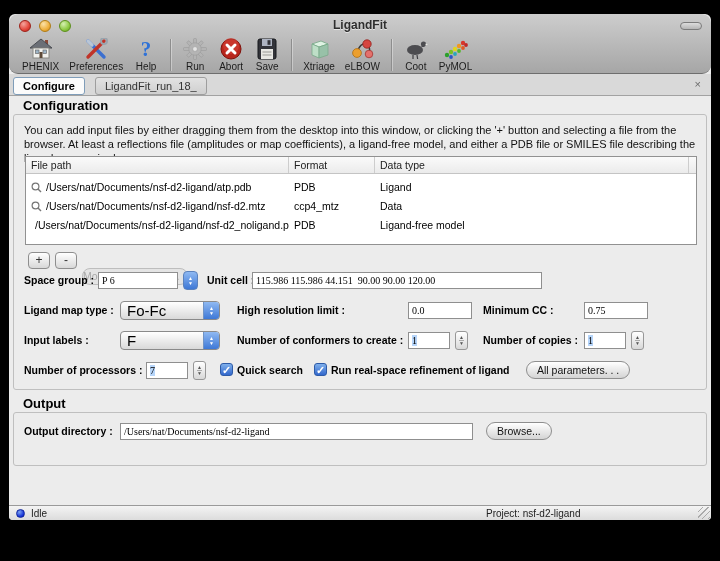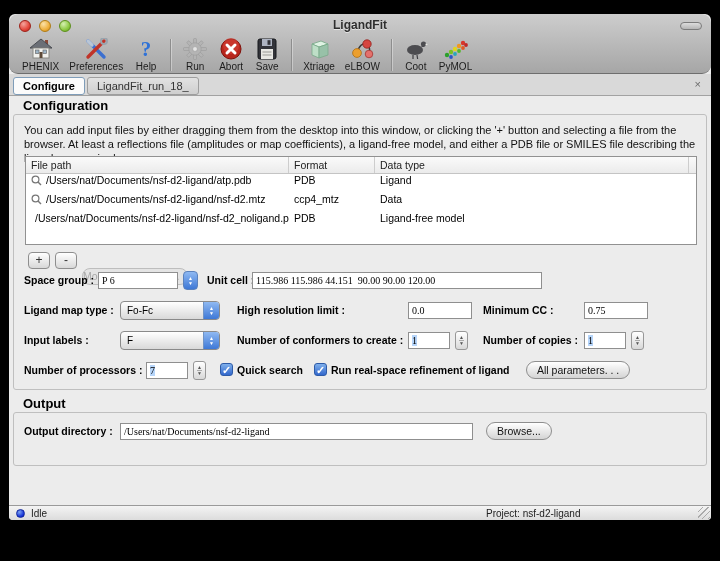--- a/index.html
+++ b/index.html
@@ -28,21 +28,21 @@
   .toolbar { display:flex; align-items:flex-start; height:37px; padding:1px 0 0 8px; }
   .tbitem { display:flex; flex-direction:column; align-items:center; gap:0;
             padding:0 5px; cursor:default; }
   .tbicon { width:26px; height:24px; display:flex; align-items:center; justify-content:center; }
   .tblabel { font-size:10px; color:#1c1c1c; line-height:11px; white-space:nowrap; }
   .tbsep { width:1px; height:32px; background:#8d8d8d; margin:2px 6px 0 6px;
            box-shadow:1px 0 0 rgba(255,255,255,.35); }
 
   
   .tabbar { position:relative; height:22px; background:#d9d9d9;
-            border-bottom:1px solid #a2a2a2; padding:3px 0 0 4px; display:flex; gap:2px; }
+            border-bottom:1px solid #a2a2a2; padding:3px 0 0 4px; display:flex; gap:10px; }
   .tab { height:18px; padding:0 9px; font-size:11px; line-height:17px; color:#333;
          background:linear-gradient(#e2e2e2,#cfcfcf); border:1px solid #9e9e9e;
          border-radius:3px; }
   .tab.selected { background:#fbfbfb; border:1px solid #7f9db9; font-weight:bold; color:#000; }
   .tabclose { position:absolute; right:10px; top:5px; font-size:11px; color:#6b6b6b;
               line-height:11px; }
 
   
   .content { position:relative; height:409px; background:#ececec; }
   .section-label { position:absolute; left:14px; font-size:13px; font-weight:bold; color:#000; }
@@ -55,21 +55,21 @@
 
   .instructions { position:absolute; left:10px; top:8px; width:676px;
                   font-size:11px; color:#111; line-height:14px; }
 
   
   .filetable { position:absolute; left:11px; top:41px; width:672px; height:89px;
                background:#fff; border:1px solid #919191; font-size:10.5px; }
   .ft-header { display:flex; height:17px; background:linear-gradient(#fafafa,#ebebeb);
                border-bottom:1px solid #c4c4c4; color:#222; }
   .ft-header > div { padding:2px 0 0 5px; border-right:1px solid #cdcdcd; overflow:hidden; white-space:nowrap; }
-  .ft-row { display:flex; height:19px; align-items:flex-start; color:#000; }
+  .ft-row { display:flex; height:19px; align-items:flex-end; color:#000; }
   .ft-row > div { padding-left:5px; overflow:hidden; white-space:nowrap; }
   .c-path { width:263px; } .c-fmt { width:86px; } .c-type { width:314px; } .c-gut { width:7px; border-right:none !important; }
   .pathcell { display:flex; align-items:center; gap:4px; }
 
   
   .smallbtn { position:absolute; top:137px; height:17px; border:1px solid #8e8e8e; border-radius:4px;
               background:linear-gradient(#ffffff,#d8d8d8); font-size:12px; line-height:14px;
               text-align:center; color:#333; }
   .btn-add { left:14px; width:22px; } .btn-del { left:41px; width:22px; }
   .btn-modify { position:absolute; top:137px; left:68px; width:106px; height:17px;
@@ -80,21 +80,21 @@
   .r-sg { top:156px; } .r-map { top:186px; } .r-inp { top:216px; } .r-proc { top:246px; }
   .flabel { position:absolute; font-size:10.5px; font-weight:bold; color:#000;
             line-height:19px; white-space:nowrap; }
   .tfield { position:absolute; height:17px; top:1px; background:#fff; border:1px solid #8f8f8f;
             font-size:10px; padding:2px 3px 0 3px; overflow:hidden; white-space:pre;
             font-family:Liberation Serif, serif; }
   .hl { background:#b6d5fa; }
 
   .combo { position:absolute; top:0; height:19px; border:1px solid #8a8a8a; border-radius:4px;
            background:linear-gradient(#ffffff,#d9d9d9); display:flex; }
-  .combo .ctext { flex:1; font-size:10px; line-height:17px; padding-left:6px; color:#000; white-space:nowrap; overflow:hidden; }
+  .combo .ctext { flex:1; font-size:15px; line-height:17px; padding-left:6px; color:#000; white-space:nowrap; overflow:hidden; }
   .bluecap { width:16px; border-radius:0 3px 3px 0; background:linear-gradient(#8fb9f2,#3e78d6);
              border-left:1px solid #6f93c6; display:flex; flex-direction:column;
              align-items:center; justify-content:center; color:#fff; }
   .bluecap i, .bluestep i { font-style:normal; font-size:5px; line-height:5px; }
   .bluestep { position:absolute; top:0; width:15px; height:19px; border-radius:4px;
               background:linear-gradient(#8fb9f2,#3e78d6); border:1px solid #5b82bd;
               display:flex; flex-direction:column; align-items:center; justify-content:center; color:#fff; }
   .spin { position:absolute; top:0; width:13px; height:19px; border:1px solid #979797; border-radius:3px;
           background:linear-gradient(#ffffff,#d8d8d8); display:flex; flex-direction:column;
           align-items:center; justify-content:center; color:#555; }

